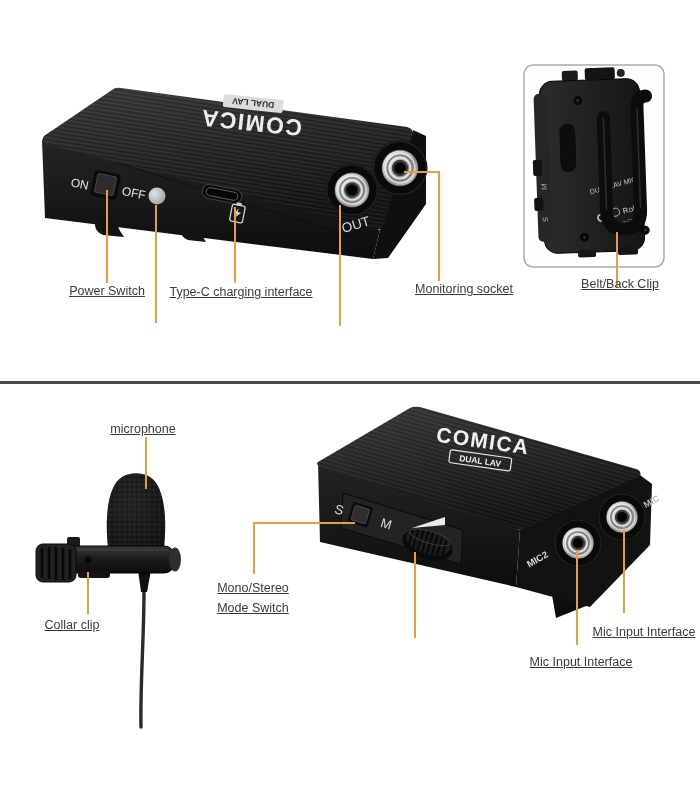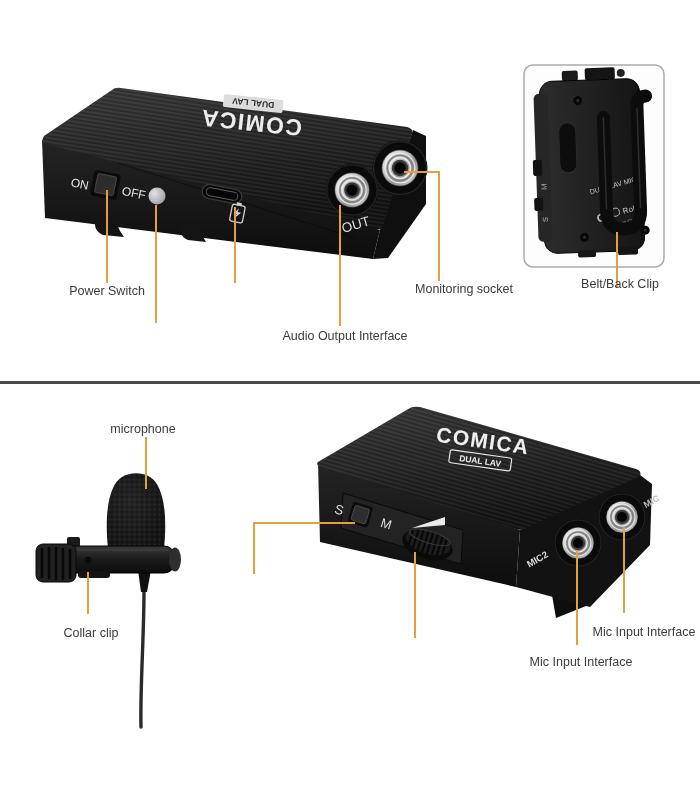--- a/index.html
+++ b/index.html
@@ -1,19 +1,19 @@
 <!DOCTYPE html>
 <html style="--accent: #E5A03C; --label-text: #3b3b3b; --divider: #4a4a4a;"><head>
 <meta charset="utf-8">
 <style>
   html,body{margin:0;padding:0;background:#ffffff;}
   #canvas{position:relative;width:700px;height:800px;background:#fff;overflow:hidden;
           font-family:"Liberation Sans", sans-serif;}
   .label{position:absolute;font-size:12.5px;color:var(--label-text,#3b3b3b);
-         white-space:nowrap;transform:translateX(-50%);text-align:center;line-height:20px;}
+         white-space:nowrap;transform:translateX(-50%);text-align:center;line-height:20px;text-decoration:underline;}
   .leader{position:absolute;background:var(--accent,#E5A03C);}
   .leader.v{width:2px;}
   .leader.h{height:2px;}
   .divider{position:absolute;left:0;top:381px;width:700px;height:3px;background:var(--divider,#4a4a4a);}
   svg{position:absolute;overflow:visible;}
   svg text{font-family:"Liberation Sans", sans-serif;}
 </style>
 </head>
 <body>
 
@@ -155,21 +155,21 @@
 
   <div class="leader v" style="left:106px;top:190px;height:93px;"></div>
   <div class="leader v" style="left:155px;top:205px;height:118px;"></div>
   <div class="leader v" style="left:234px;top:207px;height:76px;"></div>
   <div class="leader v" style="left:339px;top:205px;height:121px;"></div>
   <div class="leader h" style="left:404px;top:171px;width:36px;"></div>
   <div class="leader v" style="left:438px;top:171px;height:110px;"></div>
   <div class="leader v" style="left:616px;top:232px;height:56px;"></div>
 
   <div class="label" style="left:107px;top:281px;">Power Switch</div>
-  <div class="label" style="left:345px;top:326px;">Audio Output Interface</div>
+  <div class="label" style="left:241px;top:282px;">Type-C charging interface</div>
   <div class="label" style="left:438px;top:279px;margin-left:26px;">Monitoring socket</div>
   <div class="label" style="left:620px;top:274px;">Belt/Back Clip</div>
 
   <div class="divider"></div>
 
   <svg style="left:28px;top:438px;" width="165" height="300" viewBox="0 0 165 300">
     <path d="M116,152 C116,200 112,250 113,289" fill="none" stroke="#2a2a2a" stroke-width="3.4" stroke-linecap="round"></path>
     <path d="M110,132 L123,132 L119,154 L113,154 Z" fill="#101010"></path>
     <path d="M80,110 C76,72 82,46 94,39 C102,34 114,34 122,39 C134,46 140,72 136,110 C118,119 98,119 80,110 Z" fill="url(#foamGrad)"></path>
     <path d="M80,110 C76,72 82,46 94,39 C102,34 114,34 122,39 C134,46 140,72 136,110 C118,119 98,119 80,110 Z" fill="url(#foamDots)" opacity="0.6"></path>
@@ -218,17 +218,21 @@
 
   <div class="leader v" style="left:145px;top:437px;height:52px;"></div>
   <div class="leader v" style="left:87px;top:572px;height:42px;"></div>
   <div class="leader h" style="left:253px;top:522px;width:102px;"></div>
   <div class="leader v" style="left:253px;top:522px;height:52px;"></div>
   <div class="leader v" style="left:414px;top:552px;height:86px;"></div>
   <div class="leader v" style="left:623px;top:527px;height:86px;"></div>
   <div class="leader v" style="left:576px;top:550px;height:95px;"></div>
 
   <div class="label" style="left:143px;top:419px;">microphone</div>
-  <div class="label" style="left:91px;top:615px;margin-top:8px;">Collar clip</div>
+  <div class="label" style="left:72px;top:615px;">Collar clip</div>
+  <div class="label" style="left:253px;top:578px;">
+    <div>Mono/Stereo</div>
+    <div>Mode Switch</div>
+  </div>
   <div class="label" style="left:644px;top:622px;">Mic Input Interface</div>
   <div class="label" style="left:581px;top:652px;">Mic Input Interface</div>
 
 </div>
 
 </body></html>

